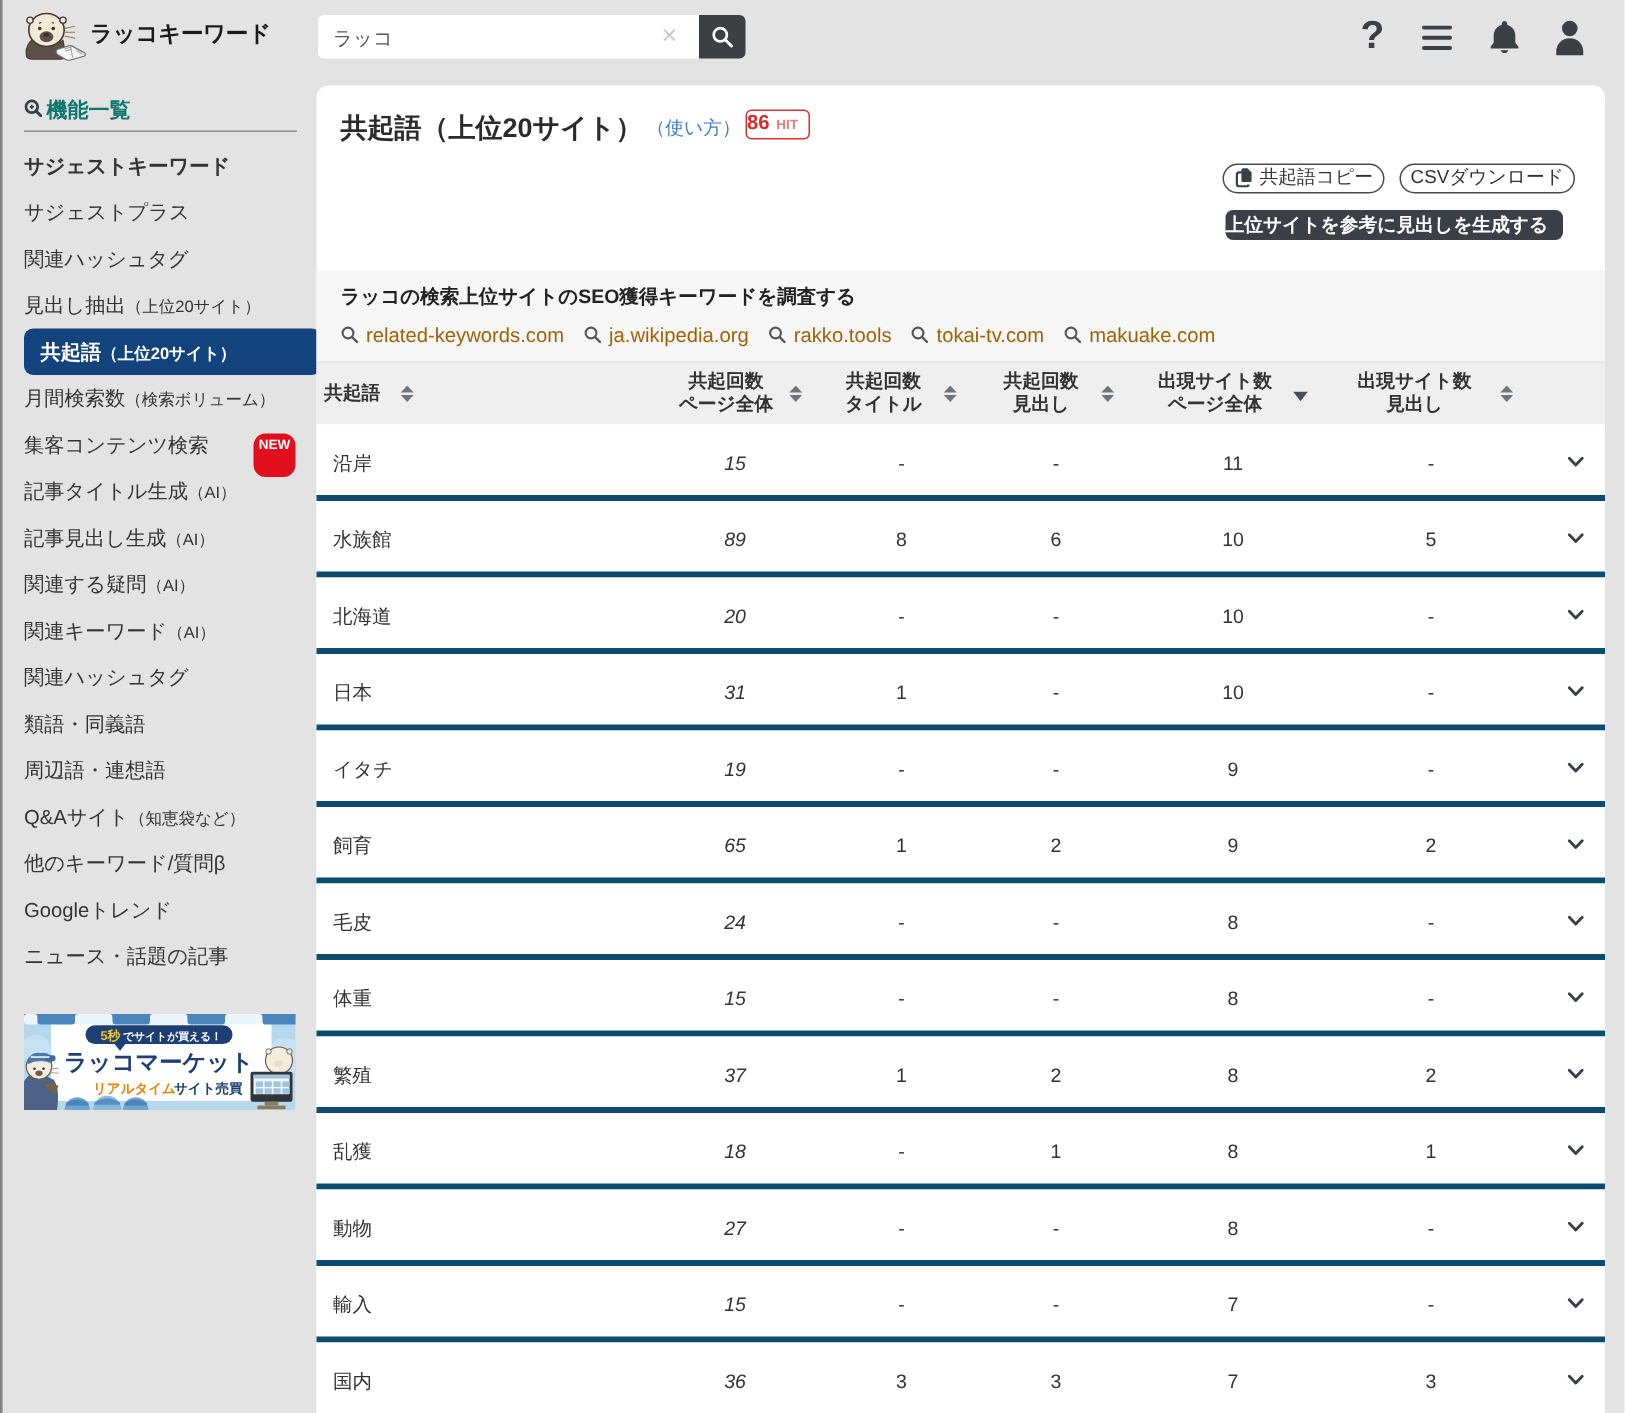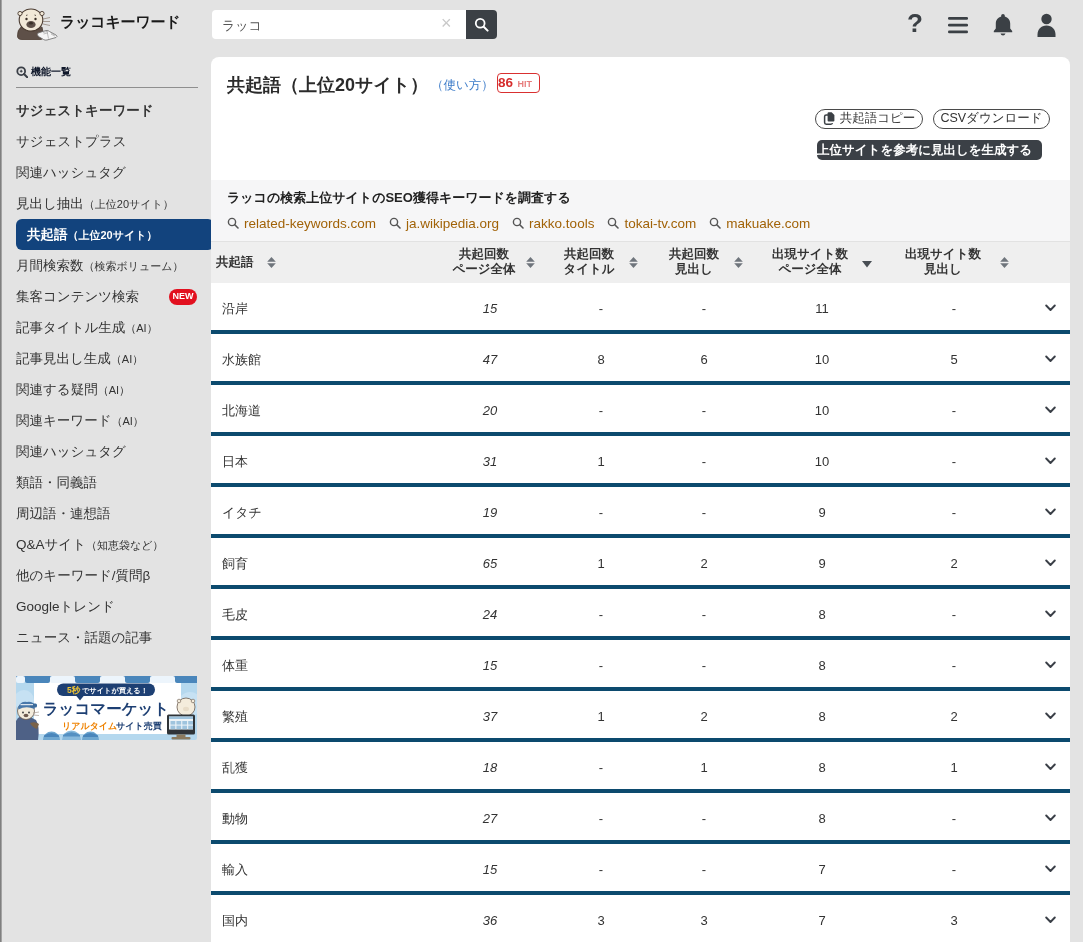--- a/index.html
+++ b/index.html
@@ -9,27 +9,27 @@
   
   #leftedge { left:0; top:0; width:2px; height:942px; background:linear-gradient(to right,#6e6e6e,#b5b5b5); }
   
   #logo-text { left:60px; top:13px; font-size:15px; font-weight:900; color:#1a1a1a; letter-spacing:-0.2px; }
   #searchbox { left:212px; top:10px; width:254px; height:29px; background:#fff; border-radius:4px 0 0 4px; }
   #searchtxt { left:222px; top:17px; font-size:13px; color:#555; }
   #clearx { left:441px; top:13px; font-size:18px; color:#c9c9c9; }
   #searchbtn { left:466px; top:10px; width:31px; height:29px; background:#3b4045; border-radius:0 4px 4px 0; }
   .hicon { color:#3b4045; }
   
-  #side-title { left:31px; top:65px; font-size:10px; font-weight:bold; color:#0f172a; }
+  #side-title { left:31px; top:65px; font-size:14px; font-weight:bold; color:#0f766e; }
   #side-hr { left:16px; top:87px; width:182px; height:1px; background:#8f8f8f; }
   .mi { left:16px; width:190px; height:31px; line-height:31px; font-size:13.5px; color:#333; white-space:nowrap; }
   .mi small { font-size:11px; }
   #active-item { left:16px; top:219px; width:198px; height:31px; background:#12437d; border-radius:6px; color:#fff; font-weight:bold; line-height:31px; font-size:13.5px; padding-left:11px; }
   #active-item small { font-size:11px; font-weight:bold; }
-  #newbadge { left:169px; top:289px; width:28px; height:16px; background:#e2101f; border-radius:8px; color:#fff; font-size:9px; font-weight:bold; text-align:center; line-height:15px; }
+  #newbadge { left:169px; top:289px; width:28px; height:29px; background:#e2101f; border-radius:8px; color:#fff; font-size:9px; font-weight:bold; text-align:center; line-height:15px; }
   
   #card { left:211px; top:57px; width:859px; height:885px; background:#fff; border-radius:8px 8px 0 0; }
   #title { left:227px; top:73px; font-size:18px; font-weight:bold; color:#2b2b2b; }
   #usage { left:431px; top:77px; font-size:12.5px; color:#3d7cc9; }
   #hitbadge { left:497px; top:73px; width:43px; height:20px; border:1.5px solid #d93030; border-radius:4px; background:#fff; text-align:left; line-height:16px; }
   #hitbadge b { color:#d62c2c; font-size:13.5px; }
   #hitbadge span { color:rgba(214,44,44,0.62); font-size:9px; font-weight:bold; }
   .obtn { height:20px; border:1.5px solid #4a4a4a; border-radius:11px; background:#fff; font-size:12.5px; color:#333; text-align:center; line-height:17px; }
   #btn-copy { left:815px; top:109px; width:108px; }
   #btn-csv { left:933px; top:109px; width:117px; }
@@ -257,21 +257,21 @@
     <div class="num c3">-</div>
     <div class="num c4">-</div>
     <div class="num c5">11</div>
     <div class="num c6">-</div>
     <svg class="chev" width="11" height="8" viewBox="0 0 11 8">
       <path d="M1.2 1.5 L5.5 6 L9.8 1.5" fill="none" stroke="#3a3f47" stroke-width="1.9" stroke-linecap="round" stroke-linejoin="round"></path>
     </svg>
   </div>
 <div class="tr" style="top:334px">
     <div class="kw">水族館</div>
-    <div class="num c2">47</div>
+    <div class="num c2">89</div>
     <div class="num c3">8</div>
     <div class="num c4">6</div>
     <div class="num c5">10</div>
     <div class="num c6">5</div>
     <svg class="chev" width="11" height="8" viewBox="0 0 11 8">
       <path d="M1.2 1.5 L5.5 6 L9.8 1.5" fill="none" stroke="#3a3f47" stroke-width="1.9" stroke-linecap="round" stroke-linejoin="round"></path>
     </svg>
   </div>
 <div class="tr" style="top:385px">
     <div class="kw">北海道</div>

